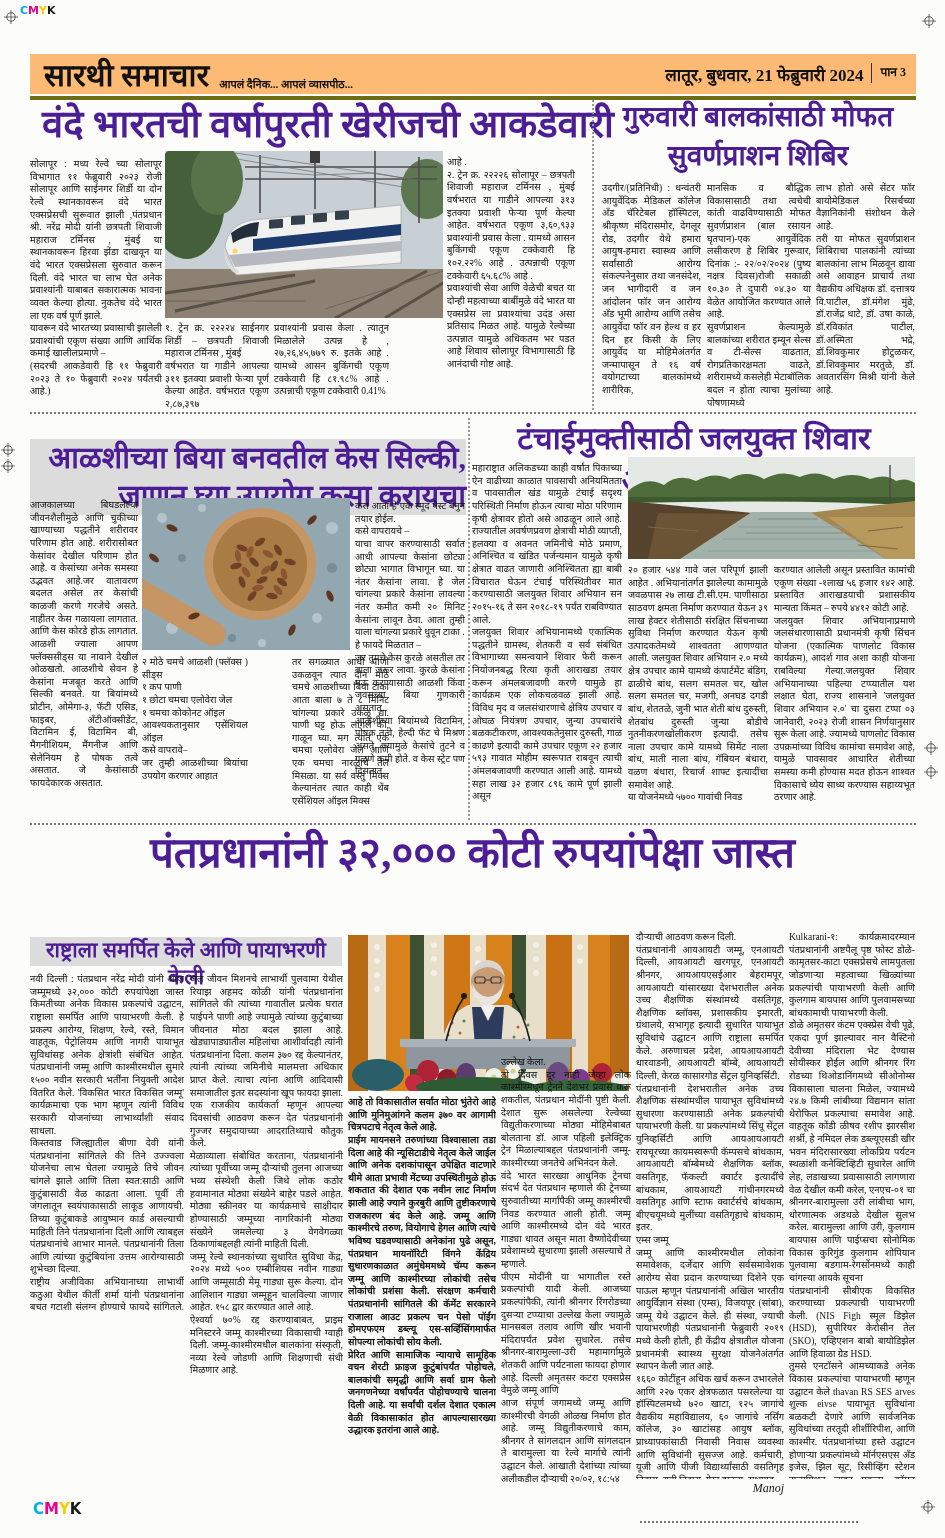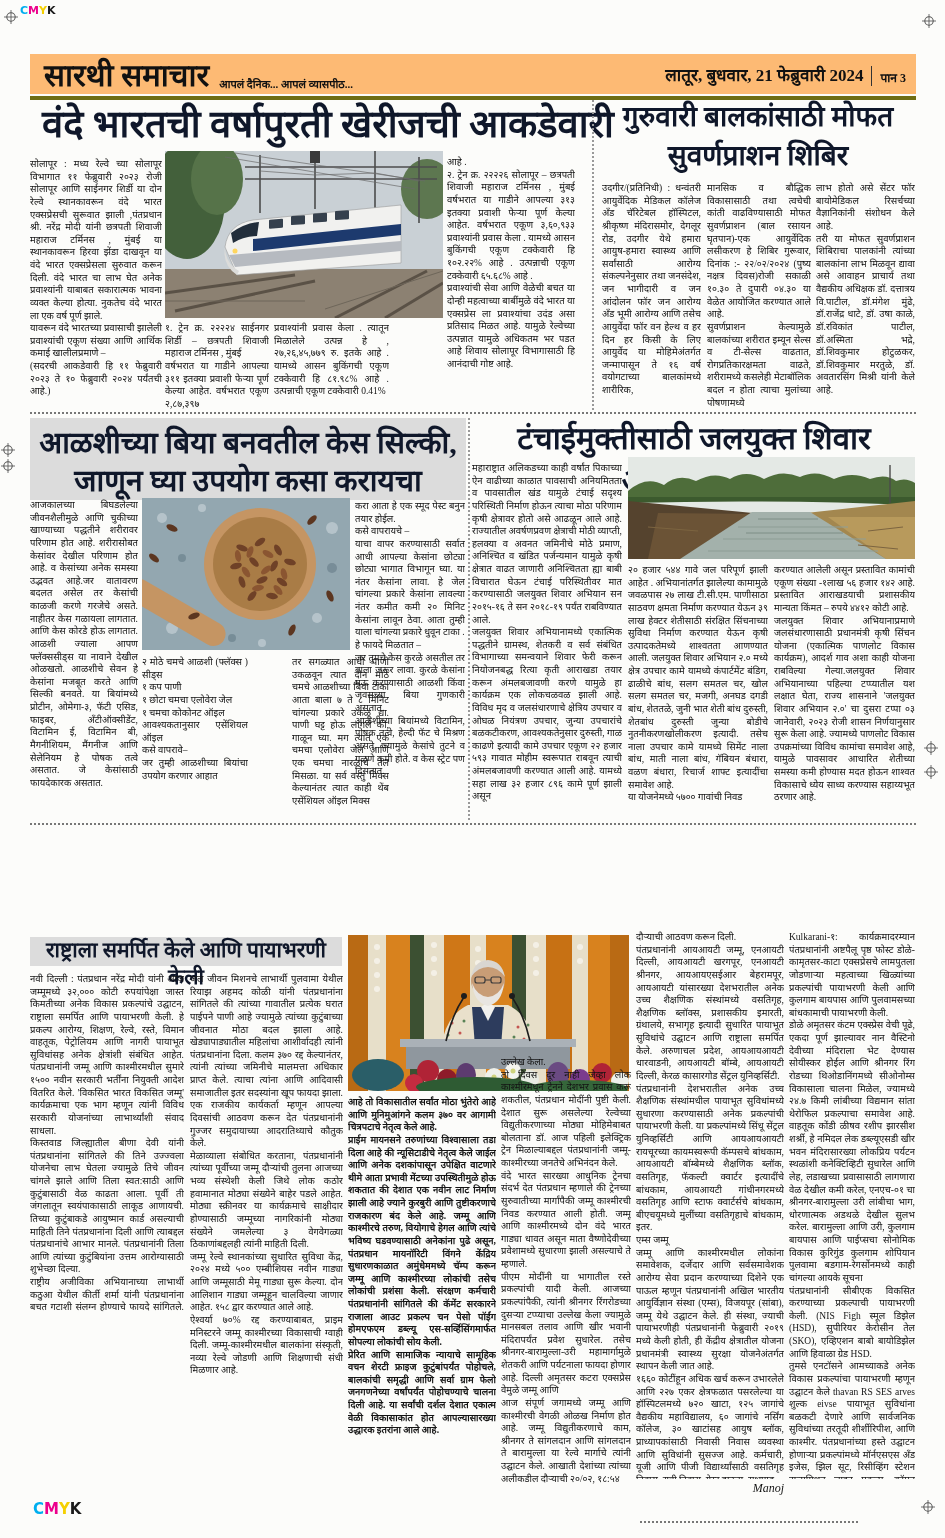--- a/index.html
+++ b/index.html
@@ -1,35 +1,35 @@
 <!DOCTYPE html>
 <html><head>
 <meta charset="utf-8">
 <style>
   html,body{margin:0;padding:0;background:#e9e9e9;}
   #page{position:relative;width:945px;height:1538px;background:#fcfcfa;overflow:hidden;
         font-family:"Liberation Serif","DejaVu Serif",serif;color:#111;}
   .abs{position:absolute;}
   .col{position:absolute;font-size:9.5px;line-height:1.33;text-align:justify;
        white-space:pre-line;overflow:hidden;color:#141414;}
-  .headline{position:absolute;font-weight:bold;text-align:center;color:#0f172a;
+  .headline{position:absolute;font-weight:bold;text-align:center;color:#4c1d95;
             font-family:"Liberation Serif","DejaVu Serif",serif;}
   .dotted-h{position:absolute;border-top:2px dotted #777;height:0;}
   .dotted-v{position:absolute;border-left:2px dotted #999;width:0;}
   .graybar{background:#dcdcdc;}
   .regmark{position:absolute;width:14px;height:14px;}
   .cmyk{position:absolute;font-family:"DejaVu Sans","Liberation Sans",sans-serif;
         font-weight:bold;letter-spacing:0px;}
   .cmyk span{display:inline-block;}
   .c-c{color:#00aeef}.c-m{color:#ec008c}.c-y{color:#f5d000}.c-k{color:#1a1a1a}
   #masthead{position:absolute;left:30px;top:54px;width:886px;height:40px;background:#fdba74;
             display:flex;align-items:center;}
   #masthead .title{font-size:31px;font-weight:bold;margin-left:14px;white-space:nowrap;}
   #masthead .tagline{font-size:11px;font-weight:bold;margin-left:10px;margin-top:19px;white-space:nowrap;}
-  #masthead .right{margin-left:auto;margin-right:10px;display:flex;align-items:flex-end;gap:8px;}
+  #masthead .right{margin-left:auto;margin-right:10px;display:flex;align-items:flex-start;gap:8px;}
   #masthead .dateline{font-size:17px;font-weight:bold;white-space:nowrap;}
   #masthead .pagesep{width:1px;height:20px;background:#333;}
   #masthead .pagelabel{font-size:12px;font-weight:bold;white-space:nowrap;}
   .photo{position:absolute;overflow:hidden;background:#bbb;}
   .photo svg{display:block;}
 </style>
 </head>
 <body>
 
 <div id="page">
@@ -143,21 +143,21 @@
 
   <div class="headline" style="left:600px;top:98px;width:316px;font-size:28px;line-height:1.38;"><span>गुरुवारी बालकांसाठी मोफत सुवर्णप्राशन शिबिर</span></div>
   <div class="col" style="left:602px;top:182px;width:99px;height:226px;">उदगीर/(प्रतिनिधी) : धन्वंतरी आयुर्वेदिक मेडिकल कॉलेज अँड चॅरिटेबल हॉस्पिटल, श्रीकृष्ण मंदिरासमोर, देगलूर रोड, उदगीर येथे हमारा आयुष-हमारा स्वास्थ्य आणि सर्वांसाठी आरोग्य संकल्पनेनुसार तथा जनसंदेश, जन भागीदारी व जन आंदोलन फॉर जन आरोग्य अँड भूमी आरोग्य आणि तसेच आयुर्वेदा फॉर वन हेल्थ व हर दिन हर किसी के लिए आयुर्वेद या मोहिमेअंतर्गत जन्मापासून ते १६ वर्ष वयोगटाच्या बालकांमध्ये शारीरिक,</div>
   <div class="col" style="left:707px;top:182px;width:104px;height:226px;">मानसिक व बौद्धिक विकासासाठी तथा त्वचेची कांती वाढविण्यासाठी मोफत सुवर्णप्राशन (बाल रसायन घृतपान)-एक आयुर्वेदिक लसीकरण हे शिबिर गुरूवार, दिनांक :- २२/०२/२०२४ (पुष्य नक्षत्र दिवस)रोजी सकाळी १०.३० ते दुपारी ०४.३० या वेळेत आयोजित करण्यात आले आहे.
 सुवर्णप्राशन केल्यामुळे बालकांच्या शरीरात इम्यून सेल्स व टी-सेल्स वाढतात, रोगप्रतिकारक्षमता वाढते, शरीरामध्ये कसलेही मेटाबॉलिक बदल न होता त्याचा मुलांच्या पोषणामध्ये</div>
   <div class="col" style="left:816px;top:182px;width:99px;height:226px;">लाभ होतो असे सेंटर फॉर बायोमेडिकल रिसर्चच्या वैज्ञानिकांनी संशोधन केले आहे.
 तरी या मोफत सुवर्णप्राशन शिबिराचा पालकांनी त्यांच्या बालकांना लाभ मिळवून द्यावा असे आवाहन प्राचार्य तथा वैद्यकीय अधिक्षक डॉ. दत्तात्रय वि.पाटील, डॉ.मंगेश मुंढे, डॉ.राजेंद्र धाटे, डॉ. उषा काळे, डॉ.रविकांत पाटील, डॉ.अस्मिता भद्रे, डॉ.शिवकुमार होटुळकर, डॉ.शिवकुमार मरतुळे, डॉ. अवतारसिंग मिश्री यांनी केले आहे.</div>
 
   <div class="dotted-h" style="left:30px;top:412px;width:886px;"></div>
 
-  <div class="headline graybar" style="left:30px;top:418px;width:436px;height:76px;font-size:30px;line-height:1.25;padding-top:6px;">
+  <div class="headline graybar" style="left:30px;top:439px;width:436px;height:76px;font-size:30px;line-height:1.25;padding-top:0;text-align:right;">
     <div>आळशीच्या बिया बनवतील केस सिल्की,</div>
     <div>जाणून घ्या उपयोग कसा करायचा</div>
   </div>
   <div class="col" style="left:30px;top:499px;width:108px;height:320px;">आजकालच्या बिघडलेल्या जीवनशैलीमुळे आणि चुकीच्या खाण्याच्या पद्धतीने शरीरावर परिणाम होत आहे. शरीरासोबत केसांवर देखील परिणाम होत आहे. व केसांच्या अनेक समस्या उद्भवत आहे.जर वातावरण बदलत असेल तर केसांची काळजी करणे गरजेचे असते. नाहीतर केस गळायला लागतात. आणि केस कोरडे होऊ लागतात. आळशी ज्याला आपण फ्लॅक्ससीड्स या नावाने देखील ओळखतो. आळशीचे सेवन हे केसांना मजबूत करते आणि सिल्की बनवते. या बियांमध्ये प्रोटीन, ओमेगा-३, फॅटी एसिड, फाइबर, अँटीऑक्सीडेंट, विटामिन ई, विटामिन बी, मैगनीशियम, मैंगनीज आणि सेलेनियम हे पोषक तत्वे असतात. जे केसांसाठी फायदेकारक असतात.</div>
 
   <div class="photo" style="left:142px;top:498px;width:208px;height:152px;">
     <svg width="208" height="152" viewBox="0 0 208 152">
       <rect width="208" height="152" fill="#93a7b0"></rect>
       <g fill="#d7e0e4" opacity="0.5">
         <circle cx="20" cy="20" r="5"></circle>
@@ -261,20 +261,21 @@
   </div>
 
   <div class="col" style="left:628px;top:564px;width:140px;height:256px;">२० हजार ५४४ गावे जल परिपूर्ण झाली आहेत . अभियानांतर्गत झालेल्या कामामुळे जवळपास २७ लाख टी.सी.एम. पाणीसाठा साठवण क्षमता निर्माण करण्यात येऊन ३९ लाख हेक्टर शेतीसाठी संरक्षित सिंचनाच्या सुविधा निर्माण करण्यात येऊन कृषी उत्पादकतेमध्ये शाश्वतता आणण्यात आली. जलयुक्त शिवार अभियान २.० मध्ये क्षेत्र उपचार कामे यामध्ये कंपार्टमेंट बंडिग, ढाळीचे बांध, सलग समतल चर, खोल सलग समतल चर, मजगी, अनघड दगडी बांध, शेततळे, जुनी भात शेती बांध दुरुस्ती, शेतबांध दुरुस्ती जुन्या बोडीचे नुतनीकरणखोलीकरण इत्यादी. तसेच नाला उपचार कामे यामध्ये सिमेंट नाला बांध, माती नाला बांध, गॅबियन बंधारा, वळण बंधारा, रिचार्ज शाफ्ट इत्यादींचा समावेश आहे.
 या योजनेमध्ये ५७०० गावांची निवड</div>
   <div class="col" style="left:774px;top:564px;width:141px;height:256px;">करण्यात आलेली असून प्रस्तावित कामांची एकूण संख्या -१लाख ५६ हजार १४२ आहे. प्रस्तावित आराखडयाची प्रशासकीय मान्यता किंमत – रुपये ४४१२ कोटी आहे.
 जलयुक्त शिवार अभियानाप्रमाणे जलसंधारणासाठी प्रधानमंत्री कृषी सिंचन योजना (एकात्मिक पाणलोट विकास कार्यक्रम), आदर्श गाव अशा काही योजना राबविल्या गेल्या.जलयुक्त शिवार अभियानाच्या पहिल्या टप्प्यातील यश लक्षात घेता, राज्य शासनाने 'जलयुक्त शिवार अभियान २.०' चा दुसरा टप्पा ०३ जानेवारी, २०२३ रोजी शासन निर्णयानुसार सुरू केला आहे. ज्यामध्ये पाणलोट विकास उपक्रमांच्या विविध कामांचा समावेश आहे, यामुळे पावसावर आधारित शेतीच्या समस्या कमी होण्यास मदत होऊन शाश्वत विकासाचे ध्येय साध्य करण्यास सहाय्यभूत ठरणार आहे.</div>
 
   <div class="dotted-h" style="left:30px;top:823px;width:886px;"></div>
 
   <div class="headline" style="left:40px;top:828px;width:865px;font-size:42px;line-height:1.22;">
+    <div>पंतप्रधानांनी ३२,००० कोटी रुपयांपेक्षा जास्त</div>
   </div>
   <div class="headline graybar" style="left:30px;top:937px;width:312px;height:29px;font-size:21px;line-height:1.3;">राष्ट्राला समर्पित केले आणि पायाभरणी केली</div>
 
   <div class="col" style="left:30px;top:973px;width:154px;height:340px;">नवी दिल्ली : पंतप्रधान नरेंद्र मोदी यांनी आज जम्मूमध्ये ३२,००० कोटी रुपयांपेक्षा जास्त किमतीच्या अनेक विकास प्रकल्पांचे उद्घाटन, राष्ट्राला समर्पित आणि पायाभरणी केली. हे प्रकल्प आरोग्य, शिक्षण, रेल्वे, रस्ते, विमान वाहतूक, पेट्रोलियम आणि नागरी पायाभूत सुविधांसह अनेक क्षेत्रांशी संबंधित आहेत. पंतप्रधानांनी जम्मू आणि काश्मीरमधील सुमारे १५०० नवीन सरकारी भर्तींना नियुक्ती आदेश वितरित केले. 'विकसित भारत विकसित जम्मू' कार्यक्रमाचा एक भाग म्हणून त्यांनी विविध सरकारी योजनांच्या लाभार्थ्यांशी संवाद साधला.
 किस्तवाड जिल्ह्यातील बीणा देवी यांनी पंतप्रधानांना सांगितले की तिने उज्ज्वला योजनेचा लाभ घेतला ज्यामुळे तिचे जीवन चांगले झाले आणि तिला स्वत:साठी आणि कुटुंबासाठी वेळ काढता आला. पूर्वी ती जंगलातून स्वयंपाकासाठी लाकूड आणायची. तिच्या कुटुंबाकडे आयुष्मान कार्ड असल्याची माहिती तिने पंतप्रधानांना दिली आणि त्याबद्दल पंतप्रधानांचे आभार मानले. पंतप्रधानांनी तिला आणि त्यांच्या कुटुंबियांना उत्तम आरोग्यासाठी शुभेच्छा दिल्या.
 राष्ट्रीय अजीविका अभियानाच्या लाभार्थी कठुआ येथील कीर्ती शर्मा यांनी पंतप्रधानांना बचत गटाशी संलग्न होण्याचे फायदे सांगितले. तिने ३०,००० रुपयांचे कर्ज घेऊन तिचा उद्योग सुरू केला आणि लखपती दीदी बनण्याची संधी दूरवरच्या खेड्यापाड्यांतील स्त्रिया पुढे सरकवत आहेत याबद्दल आनंद व्यक्त केला आणि त्या म्हणाल्या की त्यांच्याकडे एक प्रेरणा आहे. तिने पोल्ट्री व्यवसायासाठी किसान क्रेडिट कार्डचा लाभ घेण्याचाही उल्लेख केला. तिच्या पदव्युत्तर स्तरावरील शिक्षणाबद्दल पंतप्रधानांनी तिच्या पालकांचे कौतुक केले आणि तिच्या कामाच्या समर्पणाच्या भावनेचेही कौतुक केले. महिलांची स्वप्ने पूर्ण करण्यासाठी विकास आणि सक्षमीकरणाबाबत बोलताना पंतप्रधान म्हणाले, मोदींच्या राजवटीत सर्व काही शक्य आहे.</div>
   <div class="col" style="left:190px;top:973px;width:153px;height:555px;">जल जीवन मिशनचे लाभार्थी पुलवामा येथील रियाझ अहमद कोळी यांनी पंतप्रधानांना सांगितले की त्यांच्या गावातील प्रत्येक घरात पाईपने पाणी आहे ज्यामुळे त्यांच्या कुटुंबाच्या जीवनात मोठा बदल झाला आहे. खेड्यापाड्यातील महिलांचा आशीर्वादही त्यांनी पंतप्रधानांना दिला. कलम ३७० रद्द केल्यानंतर, त्यांनी त्यांच्या जमिनीचे मालमत्ता अधिकार प्राप्त केले. त्याचा त्यांना आणि आदिवासी समाजातील इतर सदस्यांना खूप फायदा झाला. एक राजकीय कार्यकर्ता म्हणून आपल्या दिवसांची आठवण करून देत पंतप्रधानांनी गुज्जर समुदायाच्या आदरातिथ्याचे कौतुक केले.
 मेळाव्याला संबोधित करताना, पंतप्रधानांनी त्यांच्या पूर्वीच्या जम्मू दौऱ्यांची तुलना आजच्या भव्य संस्थेशी केली जिथे लोक कठोर हवामानात मोठ्या संख्येने बाहेर पडले आहेत. मोठ्या स्क्रीनवर या कार्यक्रमाचे साक्षीदार होण्यासाठी जम्मूच्या नागरिकांनी मोठ्या संख्येने जमलेल्या ३ वेगवेगळ्या ठिकाणांबद्दलही त्यांनी माहिती दिली.
 जम्मू रेल्वे स्थानकांच्या सुधारित सुविधा केंद्र, २०२४ मध्ये ५०० एम्बीशियस नवीन गाड्या आणि जम्मूसाठी मेमू गाड्या सुरू केल्या. दोन आलिशान गाड्या जम्मूहून चालविल्या जाणार आहेत. १५८ द्वार करण्यात आले आहे.
 ऐश्वर्या ७०% रद्द करण्याबाबत, प्राइम मनिस्टरने जम्मू काश्मीरच्या विकासाची ग्वाही दिली. जम्मू-काश्मीरमधील बालकांना संस्कृती, नव्या रेल्वे जोडणी आणि शिक्षणाची संधी मिळणार आहे.</div>

